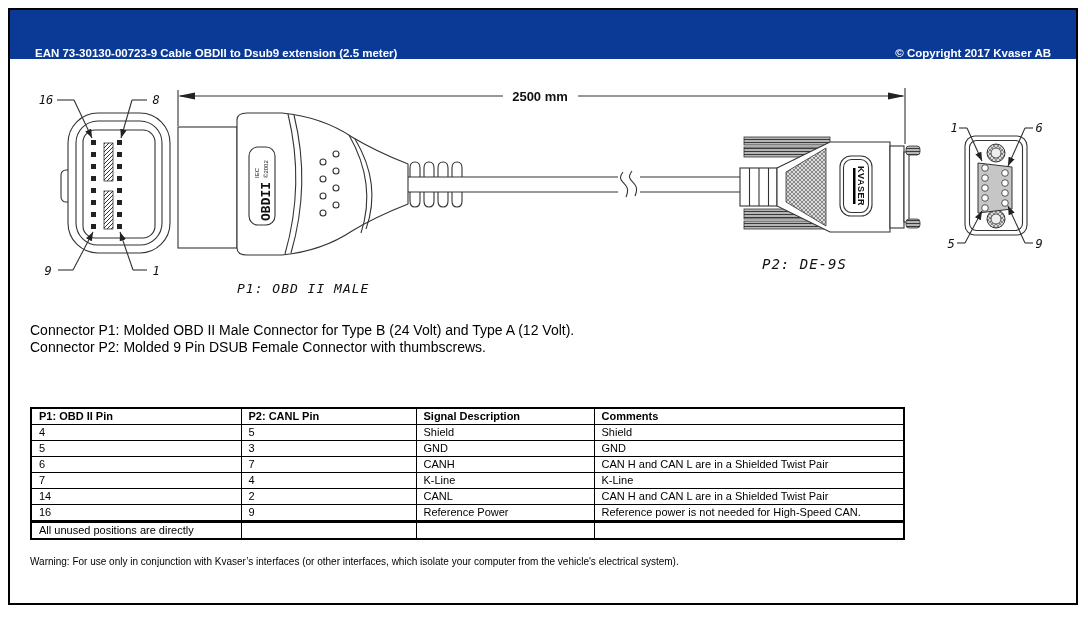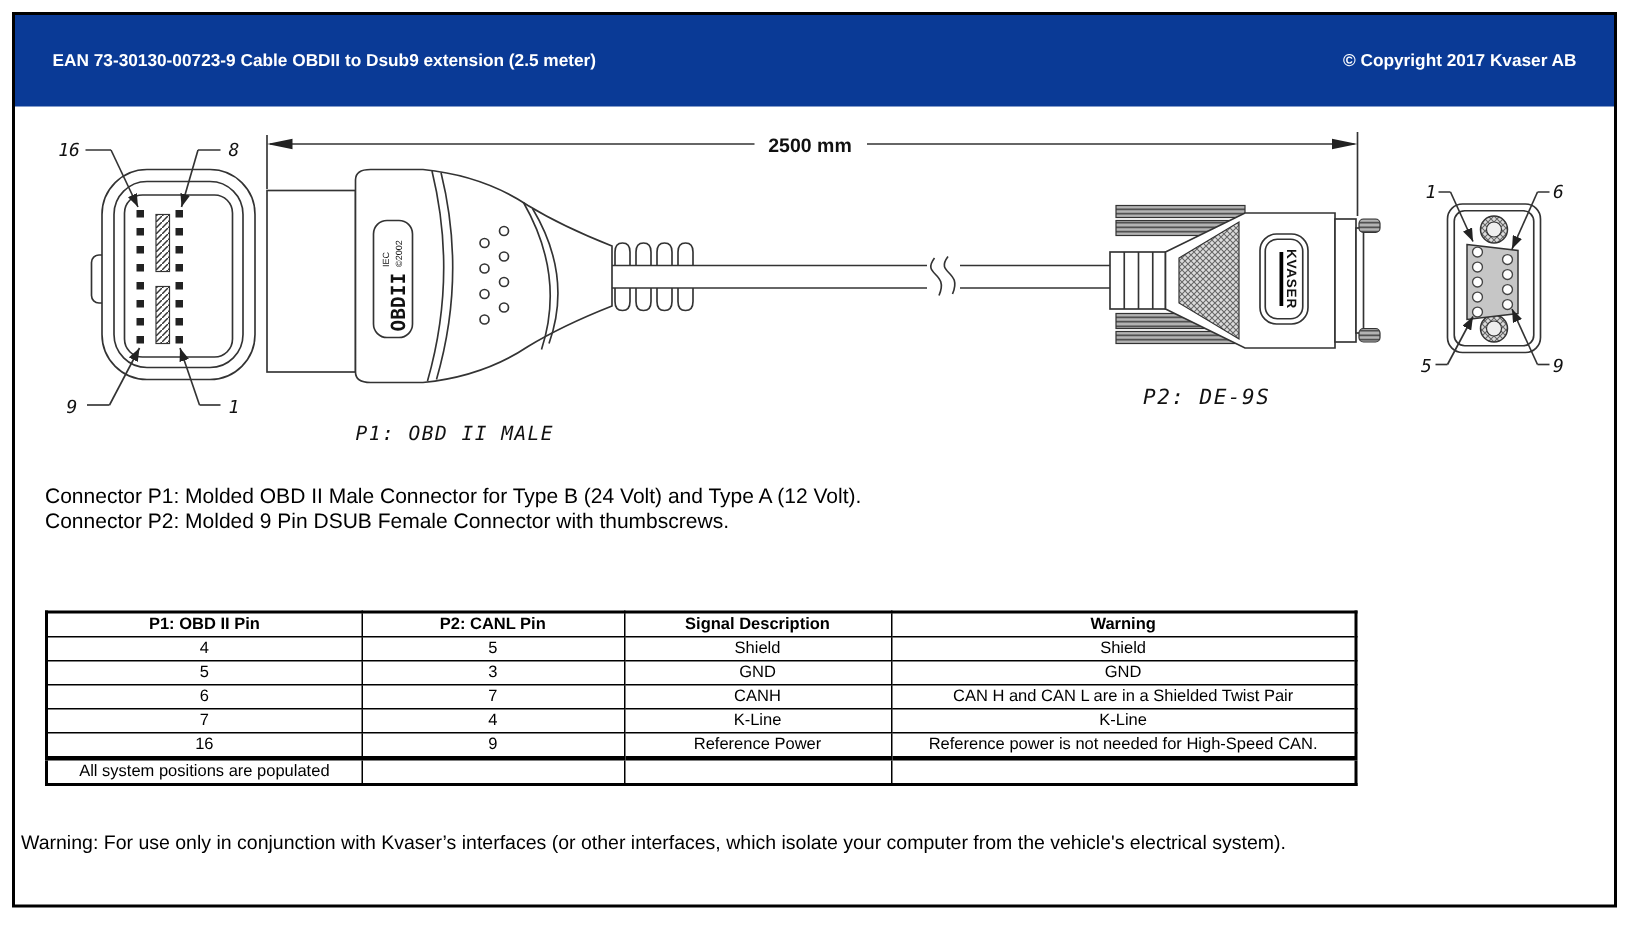--- a/index.html
+++ b/index.html
@@ -1,31 +1,31 @@
 <!DOCTYPE html>
 <html><head>
 <meta charset="utf-8">
 <style>
   body{margin:0;background:#fff}
   .screen{position:relative;width:1088px;height:617px;background:#fff;
           font-family:"Liberation Sans",sans-serif;color:#000;overflow:hidden}
   .page{position:absolute;left:8px;top:8px;width:1070px;height:597px;
         border:2px solid #000;box-sizing:border-box;background:#fff}
-  .hdr{position:absolute;left:0;top:0;width:100%;height:61px;display:flex;
-       align-items:center;justify-content:space-between;padding:0 25px;
+  .hdr{position:absolute;left:0;top:0;width:100%;height:49px;display:flex;
+       align-items:flex-end;justify-content:space-between;padding:0 25px;
        box-sizing:border-box;font-weight:700;font-size:11.5px}
   .diagram{position:absolute;left:0;top:0;width:1066px;height:593px}
   .desc{position:absolute;left:20px;top:312px;font-size:14px;line-height:17px;white-space:nowrap}
   .tablewrap{position:absolute;left:20px;top:397px}
   table.pins{border-collapse:collapse;border:2px solid #000;table-layout:fixed;width:873px}
-  .pins th,.pins td{border:1px solid #000;padding:0 17px;font-size:11px;height:15px;
-       text-align:center;white-space:nowrap;overflow:hidden;line-height:15px;font-weight:400}
+  .pins th,.pins td{border:1px solid #000;padding:0 7px;font-size:11px;height:15px;
+       text-align:left;white-space:nowrap;overflow:hidden;line-height:15px;font-weight:400}
   .pins th{font-weight:700}
   .pins tr.foot td{border-top:3px solid #000}
-  .warn{position:absolute;left:4px;top:543px;font-size:13px;line-height:17px;white-space:nowrap}
+  .warn{position:absolute;left:20px;top:543px;font-size:10px;line-height:17px;white-space:nowrap}
   svg .ln{stroke:#333;stroke-width:1.1;fill:none}
   svg .fw{stroke:#333;stroke-width:1.1;fill:#fff}
   svg text{fill:#111;stroke:none}
   .cad{font-family:"DejaVu Sans Mono",monospace;font-style:italic;letter-spacing:1px}
   .dim{font-weight:700;font-size:13px}
   .pinlbl{font-family:"DejaVu Sans Mono",monospace;font-style:italic;font-size:12px}
 </style>
 </head>
 <body>
 
@@ -222,21 +222,21 @@
           <col style="width:210px">
             <col style="width:175px">
             <col style="width:178px">
             <col style="width:310px">
         </colgroup>
         <tbody>
             <tr>
           <th>P1: OBD II Pin</th>
           <th>P2: CANL Pin</th>
           <th>Signal Description</th>
-          <th>Warning</th>
+          <th>Comments</th>
         </tr>
         <tr>
           <td>4</td>
           <td>5</td>
           <td>Shield</td>
           <td>Shield</td>
         </tr>
         <tr>
           <td>5</td>
           <td>3</td>
@@ -249,27 +249,33 @@
           <td>CANH</td>
           <td>CAN H and CAN L are in a Shielded Twist Pair</td>
         </tr>
         <tr>
           <td>7</td>
           <td>4</td>
           <td>K-Line</td>
           <td>K-Line</td>
         </tr>
         <tr>
+          <td>14</td>
+          <td>2</td>
+          <td>CANL</td>
+          <td>CAN H and CAN L are in a Shielded Twist Pair</td>
+        </tr>
+        <tr>
           <td>16</td>
           <td>9</td>
           <td>Reference Power</td>
           <td>Reference power is not needed for High-Speed CAN.</td>
         </tr>
         <tr class="foot">
-          <td>All system positions are populated</td>
+          <td>All unused positions are directly</td>
           <td></td>
           <td></td>
           <td></td>
         </tr>
       </tbody>
         </table>
     </div>
 
     <div class="warn">
       <div>Warning: For use only in conjunction with Kvaser’s interfaces (or other interfaces, which isolate your computer from the vehicle's electrical system).</div>

